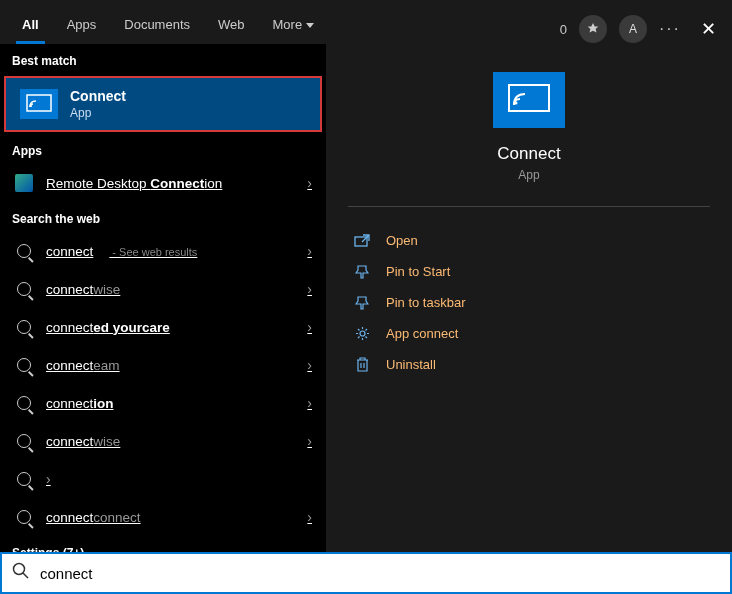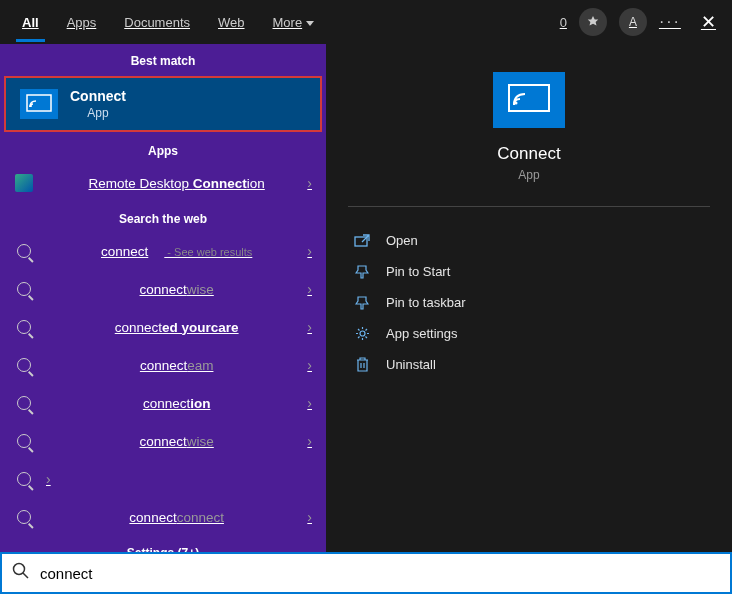--- a/index.html
+++ b/index.html
@@ -1,31 +1,31 @@
 <!DOCTYPE html>
 <html><head>
   <meta charset="utf-8">
   <style>
     * { margin: 0; padding: 0; box-sizing: border-box; }
     body { font-family: 'Segoe UI', Tahoma, sans-serif; background: #1a1a1a; color: #fff; width: 732px; height: 594px; overflow: hidden; }
     
-    .header { height: 44px; background: #1a1a1a; display: flex; align-items: center; padding: 0 8px; text-decoration: underline; }
+    .header { height: 44px; background: #1a1a1a; display: flex; align-items: flex-end; padding: 0 8px; }
     .tabs { display: flex; gap: 0; }
     .tab { padding: 12px 14px; font-size: 13px; color: #ccc; cursor: pointer; position: relative; }
     .tab.active { color: #fff; font-weight: 600; }
     .tab.active::after { content: ''; position: absolute; bottom: 0; left: 8px; right: 8px; height: 3px; background: #0078d4; }
     .chev-down { display: inline-block; margin-left: 4px; width: 0; height: 0; border-left: 4px solid transparent; border-right: 4px solid transparent; border-top: 5px solid #ccc; vertical-align: middle; }
     .header-right { margin-left: auto; display: flex; align-items: center; gap: 12px; }
     .header-count { font-size: 13px; color: #ccc; }
     .circle-btn { width: 28px; height: 28px; border-radius: 50%; background: #3a3a3a; display: flex; align-items: center; justify-content: center; font-size: 12px; color: #ddd; cursor: pointer; }
     .dots { font-size: 16px; color: #ccc; letter-spacing: 2px; cursor: pointer; }
     .close-x { font-size: 18px; color: #fff; cursor: pointer; padding: 4px 8px; }
     
     .main { display: flex; height: 508px; }
-    .left-panel { width: 326px; background: #4c1d95; overflow-y: auto; text-align: center; }
+    .left-panel { width: 326px; background: #000000; overflow-y: auto; }
     .section-header { padding: 10px 12px 6px; font-size: 12px; font-weight: 600; color: #fff; }
     
     .best-match-item { display: flex; align-items: center; padding: 10px 14px; background: #004a82; border: 2px solid #d43a3a; margin: 2px 4px; cursor: pointer; }
     .bm-icon { width: 38px; height: 30px; background: #0078d4; display: flex; align-items: center; justify-content: center; margin-right: 12px; }
     .bm-text .title { font-size: 14px; font-weight: 600; color: #fff; }
     .bm-text .sub { font-size: 12px; color: #cde; margin-top: 2px; }
     
     .result-item { display: flex; align-items: center; padding: 9px 14px; cursor: pointer; text-decoration: underline; }
     .ri-icon { width: 20px; height: 20px; margin-right: 12px; display: flex; align-items: center; justify-content: center; }
     .ri-text { flex: 1; font-size: 13.5px; color: #fff; }
@@ -34,21 +34,21 @@
     .ri-sub { font-size: 11px; color: #888; margin-left: 16px; }
     .ri-arrow { color: #999; font-size: 14px; }
     
     .right-panel { flex: 1; background: #1a1a1a; padding: 20px 22px; }
     .detail-icon-wrap { display: flex; flex-direction: column; align-items: center; margin-top: 8px; }
     .detail-icon { width: 72px; height: 56px; background: #0078d4; display: flex; align-items: center; justify-content: center; }
     .detail-title { font-size: 17px; color: #fff; margin-top: 16px; }
     .detail-sub { font-size: 12px; color: #999; margin-top: 4px; }
     .detail-divider { border: none; border-top: 1px solid #444; margin-top: 24px; }
     .actions { margin-top: 18px; }
-    .action-item { display: flex; align-items: center; padding: 8px 4px; cursor: pointer; font-size: 13px; color: #e5e5e5; }
+    .action-item { display: flex; align-items: center; padding: 8px 4px; cursor: pointer; font-size: 13px; color: #fdba74; }
     .action-icon { width: 20px; margin-right: 14px; display: flex; align-items: center; justify-content: center; color: #6cb4ee; }
     
     .search-bar { height: 42px; background: #fff; border: 2px solid #0078d4; display: flex; align-items: center; padding: 0 10px; }
     .search-icon-sm { margin-right: 10px; }
     .search-input { border: none; outline: none; font-size: 15px; flex: 1; color: #000; font-family: inherit; }
     
     .mag-icon { width: 14px; height: 14px; border: 1.5px solid #ccc; border-radius: 50%; position: relative; }
     .mag-icon::after { content: ''; position: absolute; width: 6px; height: 1.5px; background: #ccc; bottom: -3px; right: -4px; transform: rotate(45deg); }
     
     .rdp-icon { width: 18px; height: 18px; background: linear-gradient(135deg, #3a8, #05a); border-radius: 2px; }
@@ -207,21 +207,21 @@
           </div>
           <span>Pin to taskbar</span>
         </div>
         <div class="action-item">
           <div class="action-icon">
             <svg width="15" height="15" viewBox="0 0 15 15">
               <circle cx="7.5" cy="7.5" r="2.5" fill="none" stroke="#6cb4ee" stroke-width="1.2"></circle>
               <path d="M7.5 1 L7.5 3 M7.5 12 L7.5 14 M1 7.5 L3 7.5 M12 7.5 L14 7.5 M3 3 L4.5 4.5 M10.5 10.5 L12 12 M3 12 L4.5 10.5 M10.5 4.5 L12 3" stroke="#6cb4ee" stroke-width="1.2"></path>
             </svg>
           </div>
-          <span>App settings</span>
+          <span>App connect</span>
         </div>
         <div class="action-item">
           <div class="action-icon">
             <svg width="13" height="15" viewBox="0 0 13 15">
               <path d="M1 3 L12 3 M4 3 L4 1 L9 1 L9 3 M2 3 L2 14 L11 14 L11 3 M5 6 L5 11 M8 6 L8 11" fill="none" stroke="#6cb4ee" stroke-width="1.2"></path>
             </svg>
           </div>
           <span>Uninstall</span>
         </div>
       </div>

